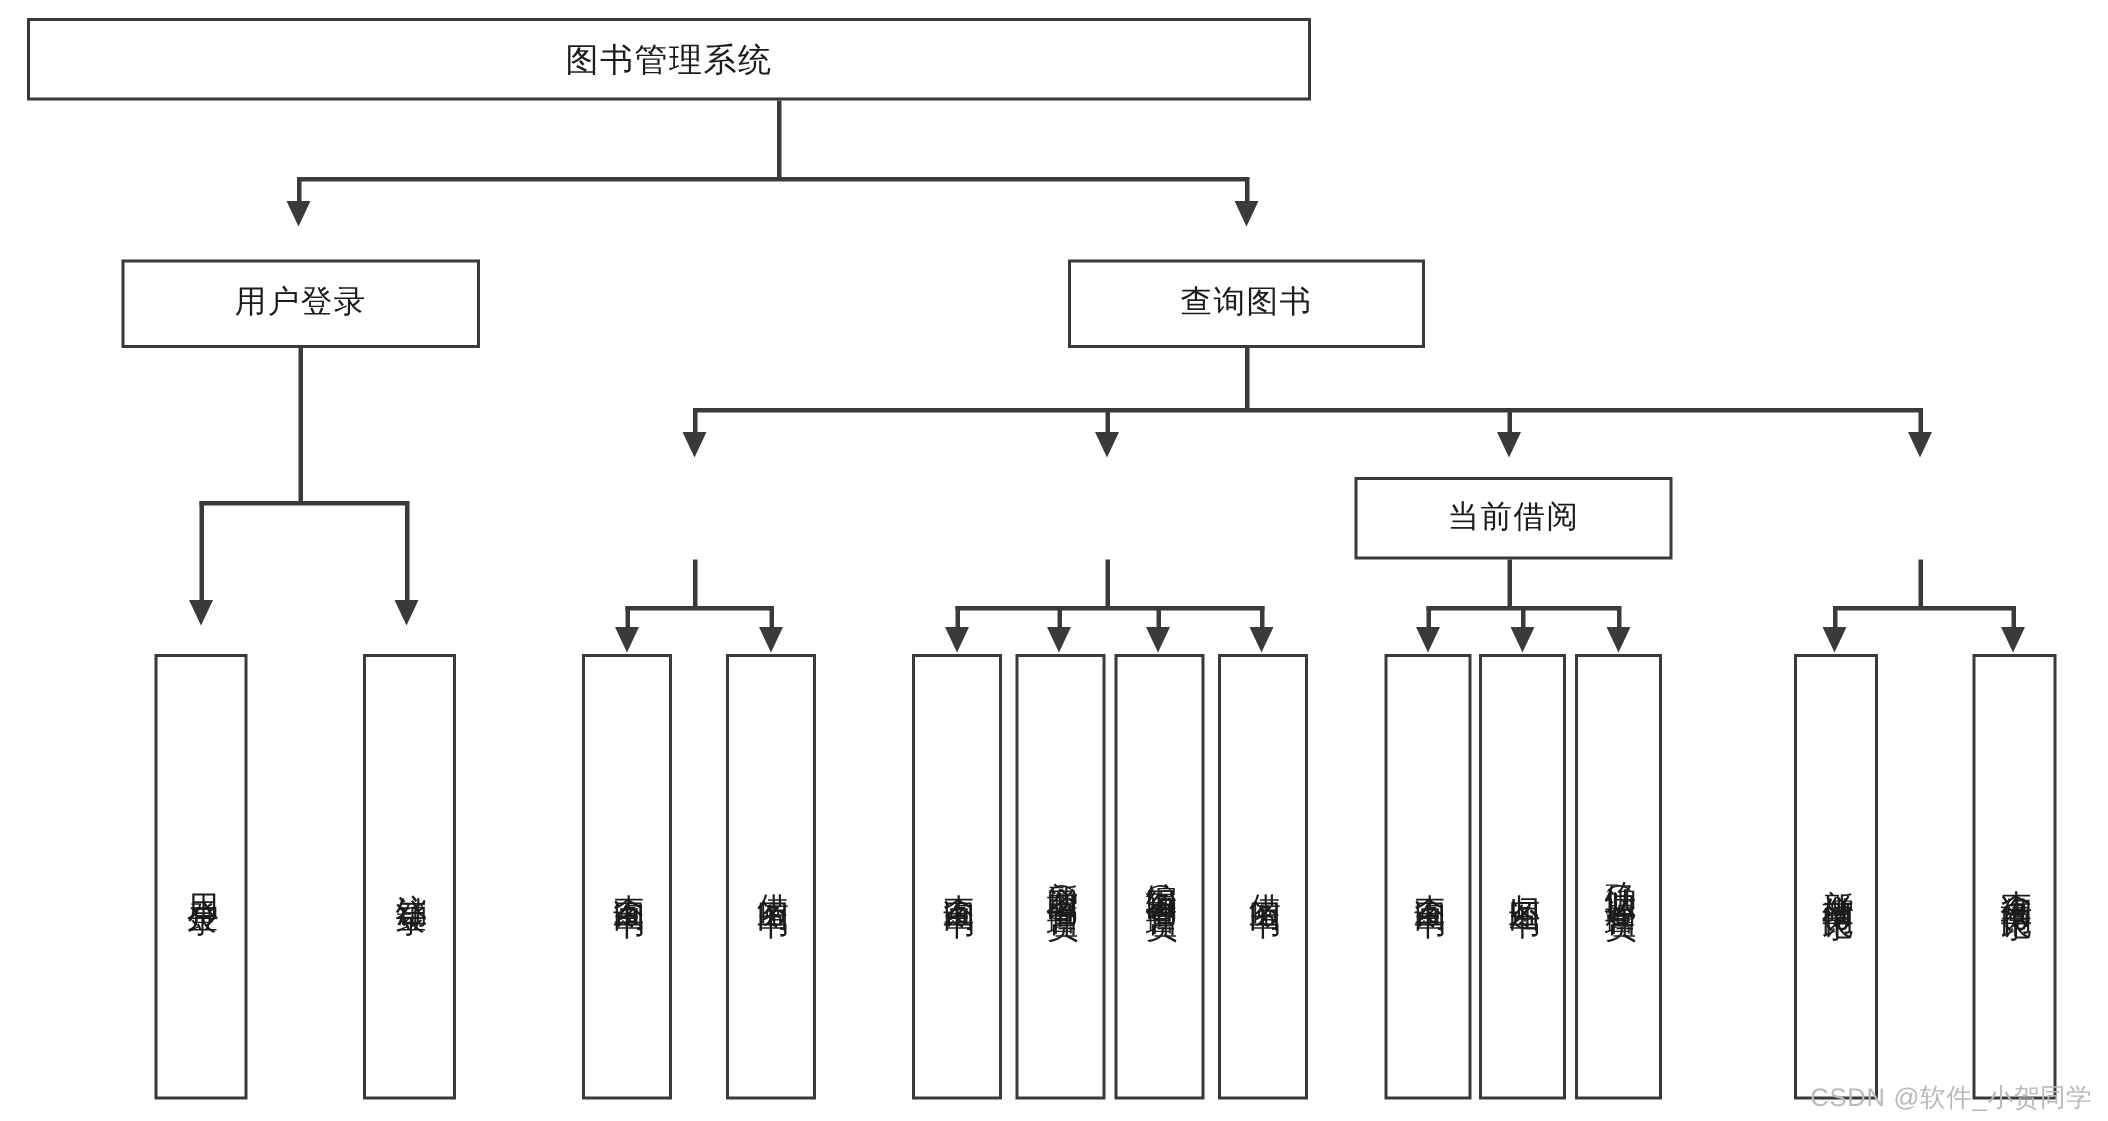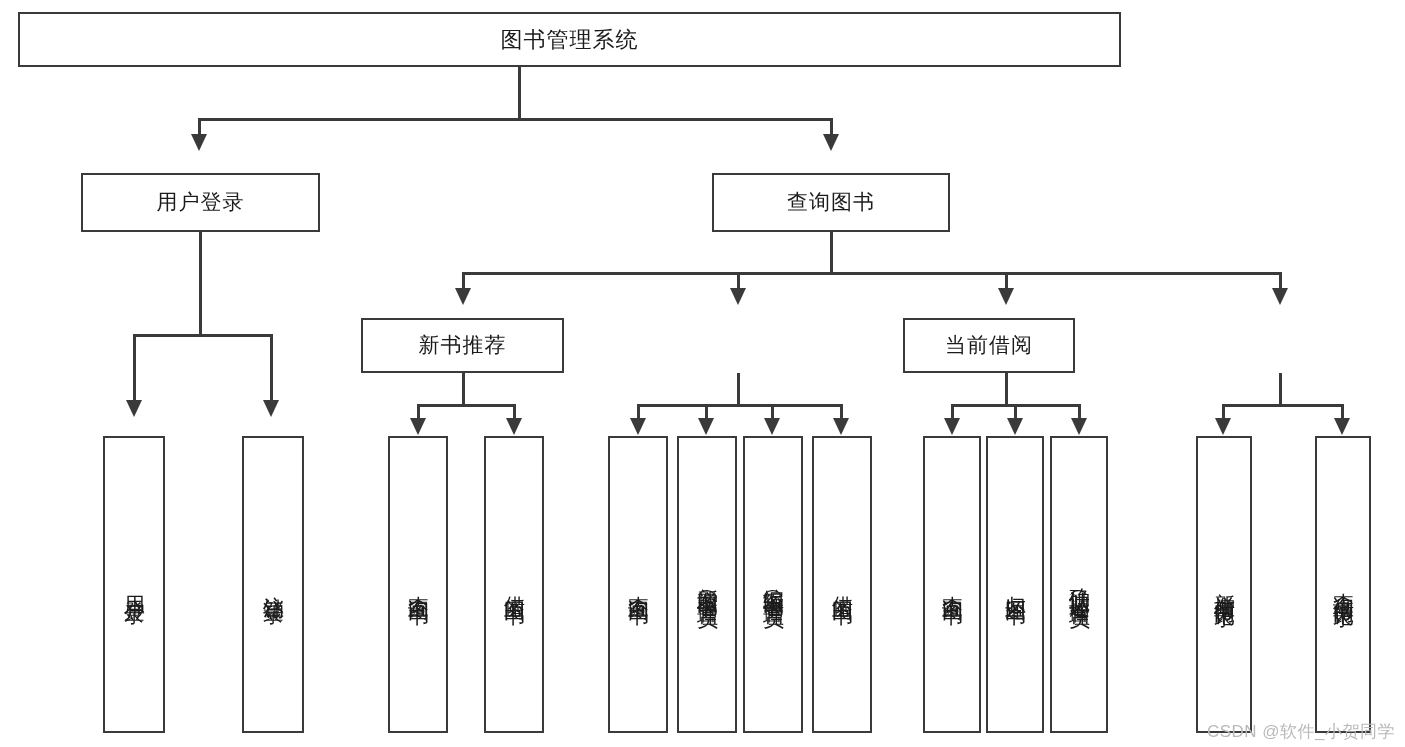--- a/index.html
+++ b/index.html
@@ -76,21 +76,21 @@
     letter-spacing: 0.5px;
     white-space: nowrap;
     user-select: none;
   }
 </style>
 </head>
 <body>
 
 <div id="canvas">
 
-  <div class="node root" style="left:18px; top:12px; width:1103px; height:55px;">
+  <div class="node root" style="left:18px; top:12px; width:856px; height:55px;">
     <span class="label">图书管理系统</span>
   </div>
 
   <div class="ln vline" style="left:518px; top:67px; width:2.5px; height:52px;"></div>
   <div class="ln hline" style="left:198px; top:118px; width:634px; height:2.5px;"></div>
   <div class="ln vline" style="left:198px; top:118px; width:2.5px; height:18px;"></div>
   <div class="ln vline" style="left:830px; top:118px; width:2.5px; height:18px;"></div>
   <div class="arrow" style="left:191px; top:134px;"></div>
   <div class="arrow" style="left:823px; top:134px;"></div>
 
@@ -113,24 +113,21 @@
   <div class="ln hline" style="left:462px; top:272px; width:820px; height:2.5px;"></div>
   <div class="ln vline" style="left:462px; top:272px; width:2.5px; height:18px;"></div>
   <div class="ln vline" style="left:737px; top:272px; width:2.5px; height:18px;"></div>
   <div class="ln vline" style="left:1005px; top:272px; width:2.5px; height:18px;"></div>
   <div class="ln vline" style="left:1279px; top:272px; width:2.5px; height:18px;"></div>
   <div class="arrow" style="left:455px; top:288px;"></div>
   <div class="arrow" style="left:730px; top:288px;"></div>
   <div class="arrow" style="left:998px; top:288px;"></div>
   <div class="arrow" style="left:1272px; top:288px;"></div>
 
-  <div class="node lvl2" style="left:361px; top:318px; width:203px; height:55px;">
-    <span class="label">新书推荐</span>
-  </div>
-  <div class="node lvl2" style="left:903px; top:318px; width:172px; height:55px;">
+  <div class="node lvl2" style="left:903px; top:318px; width:212px; height:55px;">
     <span class="label">当前借阅</span>
   </div>
 
   <div class="ln vline" style="left:462px; top:373px; width:2.5px; height:33px;"></div>
   <div class="ln hline" style="left:417px; top:404px; width:98px; height:2.5px;"></div>
   <div class="ln vline" style="left:417px; top:404px; width:2.5px; height:16px;"></div>
   <div class="ln vline" style="left:513px; top:404px; width:2.5px; height:16px;"></div>
   <div class="arrow" style="left:410px; top:418px;"></div>
   <div class="arrow" style="left:506px; top:418px;"></div>
 

